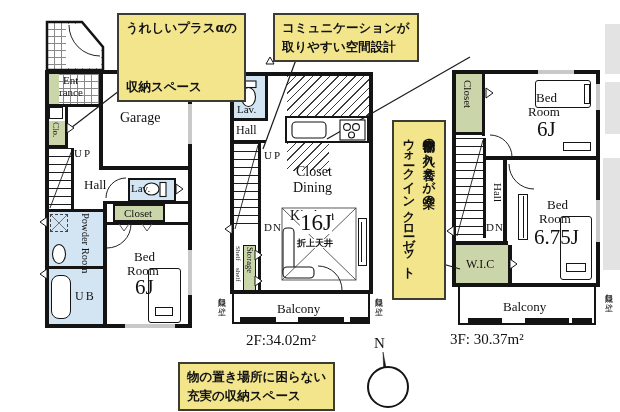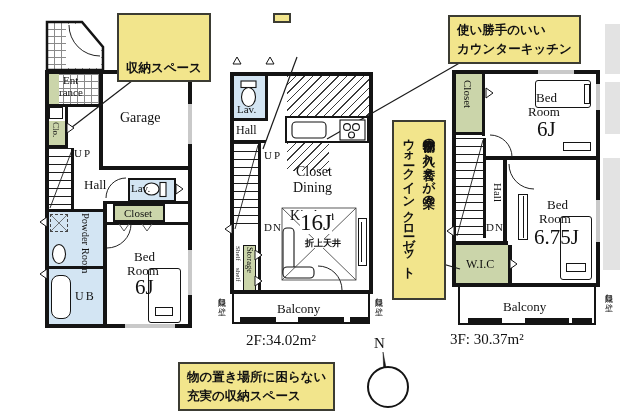--- a/index.html
+++ b/index.html
@@ -228,21 +228,21 @@
   <div class="lbl big" style="left:135px;top:277px;">6J</div>
 
   <div class="lbl" style="left:237px;top:104px;font-size:11px;">Lav.</div>
   <div class="lbl" style="left:236px;top:124px;font-size:12px;">Hall</div>
   <div class="lbl" style="left:264px;top:150px;font-size:11px;letter-spacing:2px;">UP</div>
   <div class="lbl" style="left:264px;top:222px;font-size:11px;letter-spacing:1px;">DN</div>
   <div class="lbl" style="left:296px;top:165px;font-size:14px;"><span>Closet</span></div>
   <div class="lbl" style="left:293px;top:181px;font-size:14px;"><span>Dining</span></div>
   <div class="lbl" style="left:290px;top:197px;font-size:14px;margin-top:12px;"><span>Kitchen</span></div>
   <div class="lbl" style="left:300px;top:211px;font-size:23px;background:#fff;">16J</div>
-  <div class="lbl jp" style="left:296px;top:239px;font-size:9px;background:#fff;padding:0 1px;margin-left:8px;">折上天井</div>
+  <div class="lbl jp" style="left:296px;top:239px;font-size:9px;background:#fff;padding:0 1px;">折上天井</div>
   <div class="lbl vtext" style="left:245px;top:247px;font-size:8.5px;height:44px;">Storage</div>
   <div class="lbl vtext" style="left:234px;top:246px;font-size:7px;height:20px;"><span>Shelf</span></div>
   <div class="lbl vtext" style="left:234px;top:268px;font-size:7px;height:22px;"><span>shelf</span></div>
   <div class="lbl" style="left:277px;top:302px;font-size:13px;">Balcony</div>
   <div class="lbl vjp jp" style="left:217px;top:292px;font-size:8px;height:36px;font-weight:400;">目隠し壁</div>
   <div class="lbl vjp jp" style="left:374px;top:292px;font-size:8px;height:36px;font-weight:400;">目隠し壁</div>
   <div class="lbl" style="left:246px;top:333px;font-size:15px;">2F:34.02m²</div>
 
   <div class="lbl vtext" style="left:462px;top:80px;font-size:11px;height:48px;">Closet</div>
   <div class="lbl" style="left:536px;top:91px;font-size:13px;"><span>Bed</span></div>
@@ -252,27 +252,26 @@
   <div class="lbl" style="left:486px;top:222px;font-size:11px;letter-spacing:1px;">DN</div>
   <div class="lbl" style="left:547px;top:198px;font-size:13px;"><span>Bed</span></div>
   <div class="lbl" style="left:539px;top:212px;font-size:13px;"><span>Room</span></div>
   <div class="lbl big" style="left:534px;top:227px;">6.75J</div>
   <div class="lbl" style="left:466px;top:258px;font-size:12px;">W.I.C</div>
   <div class="lbl" style="left:503px;top:300px;font-size:13px;">Balcony</div>
   <div class="lbl vjp jp" style="left:604px;top:288px;font-size:8px;height:36px;font-weight:400;">目隠し壁</div>
   <div class="lbl" style="left:450px;top:332px;font-size:15px;">3F: 30.37m²</div>
 
   <div class="callout" style="left:117px;top:13px;">
+    <span style="display:block;">うれしいプラスαの</span>
     <span style="display:block;margin-top:40px;">収納スペース</span>
   </div>
   <div class="callout" style="left:273px;top:13px;">
-  </div>
-  <div class="callout" style="left:448px;top:15px;">
-    <span style="display:block;">使い勝手のいい</span>
-    <span style="display:block;">カウンターキッチン</span>
+    <span style="display:block;">コミュニケーションが</span>
+    <span style="display:block;">取りやすい空間設計</span>
   </div>
   <div class="callout-v" style="left:392px;top:120px;height:160px;">
     <span style="display:block;">季節物の入れ替えが楽々の</span>
     <span style="display:block;">ウォークインクローゼット</span>
   </div>
   <div class="callout" style="left:178px;top:362px;">
     <span style="display:block;">物の置き場所に困らない</span>
     <span style="display:block;">充実の収納スペース</span>
   </div>
 

